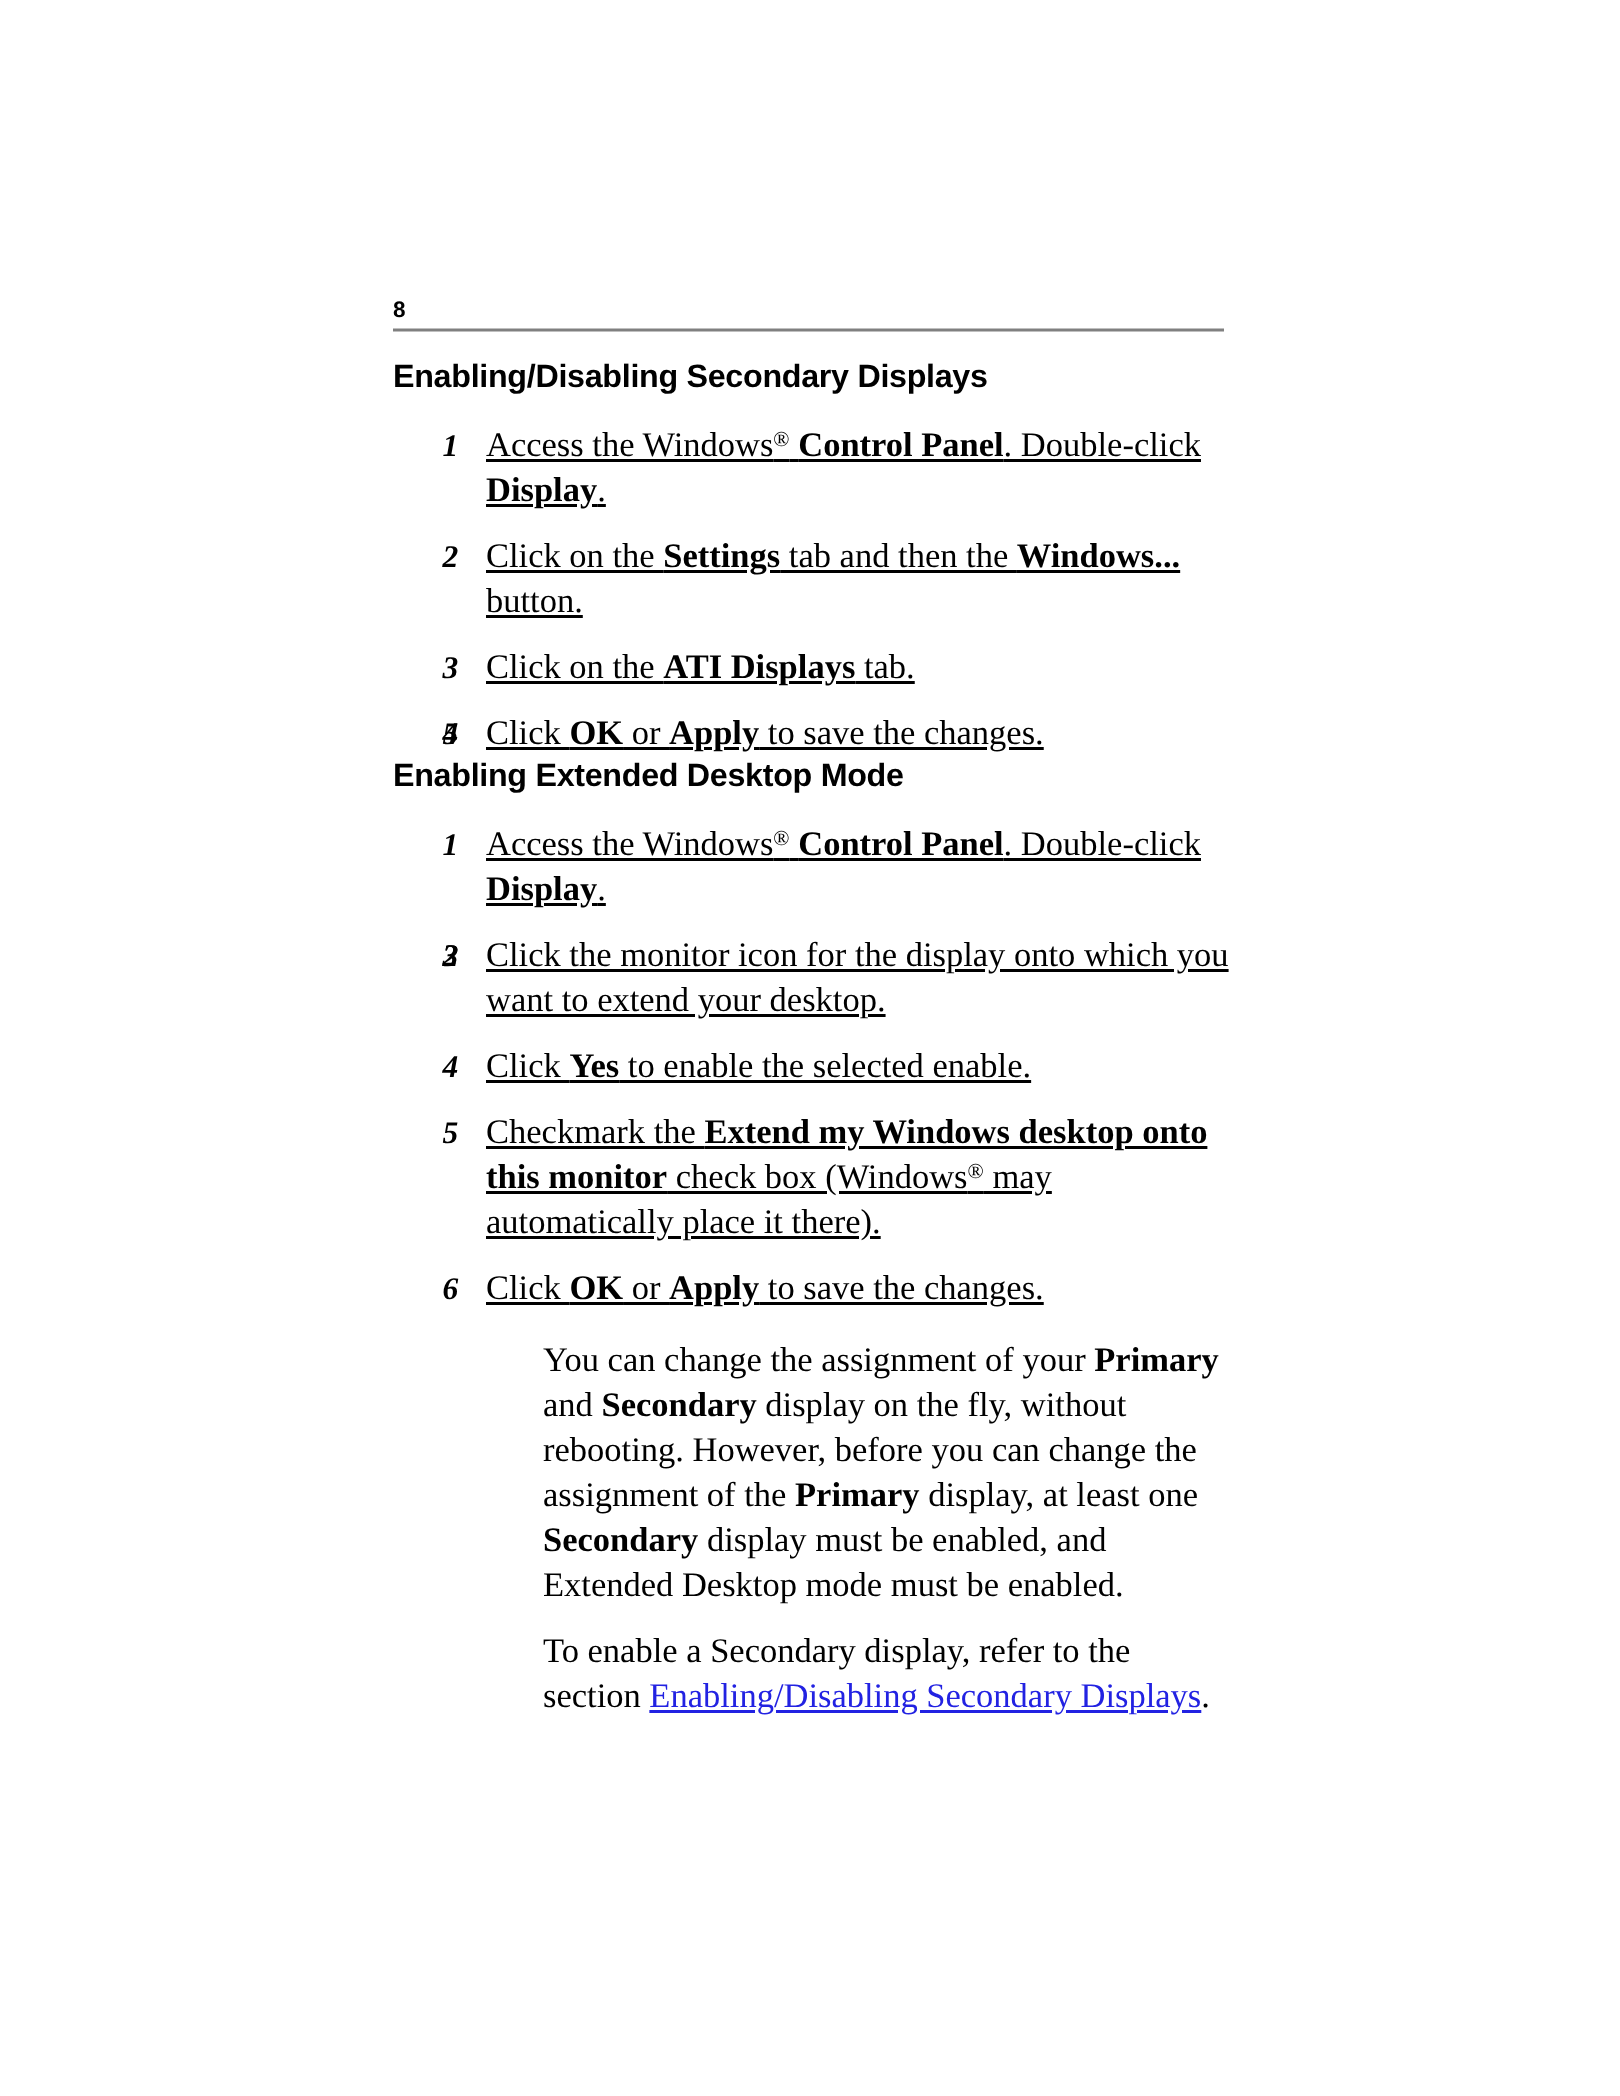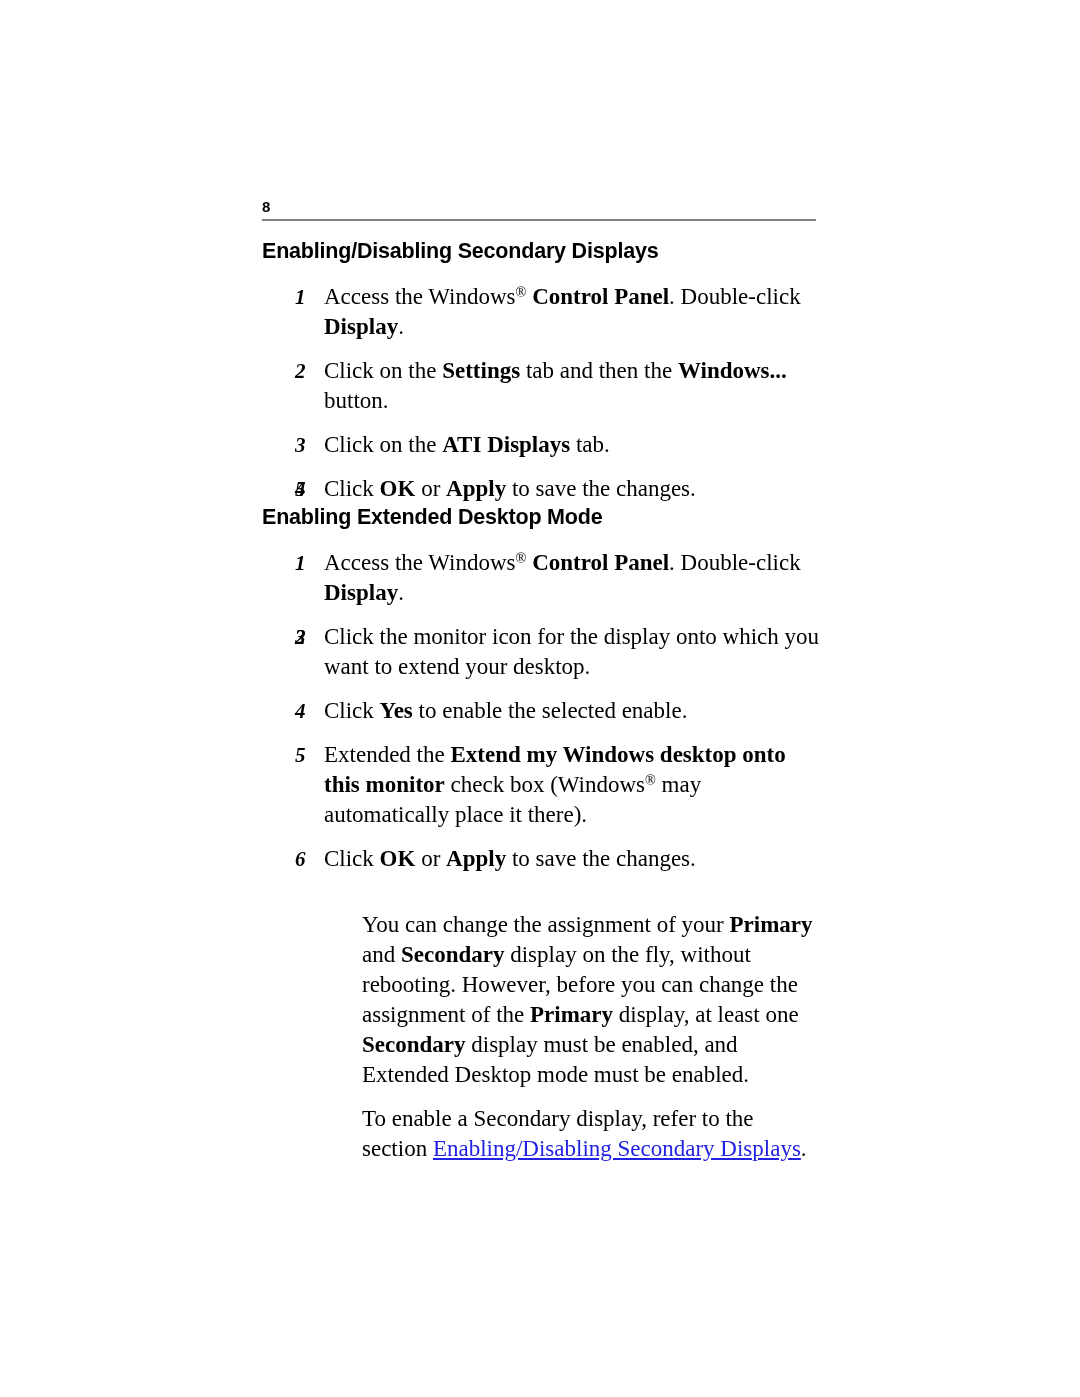--- a/index.html
+++ b/index.html
@@ -87,30 +87,30 @@
   .step-num {
     position: absolute;
     left: 33px;
     top: 0;
     font-family: "Liberation Serif", serif;
     font-weight: bold;
     font-style: italic;
     font-size: 21px;
     line-height: 30px;
   }
-  .step-body { display: block; }
+  .step-body { display: block; text-decoration: underline; }
 
   
   .para {
     margin: 0;
     padding-left: 100px;
     font-size: 23px;
     line-height: 30px;
   }
-  .para.first { margin-top: 36px; }
+  .para.first { margin-top: 18px; }
   .para.next { margin-top: 14px; }
 
   b, strong { font-weight: bold; }
 
   sup.reg {
     font-size: 0.62em;
     vertical-align: 0.48em;
     line-height: 0;
   }
 
@@ -217,21 +217,21 @@
         <span class="step-body">Click the monitor icon for the display onto which you want to extend your desktop.</span>
       </li>
 
       <li>
         <span class="step-num">4</span>
         <span class="step-body"><span>Click </span><b>Yes</b><span> to enable the selected enable.</span></span>
       </li>
 
       <li>
         <span class="step-num">5</span>
-        <span class="step-body"><span>Extended the </span><b>Extend my Windows desktop onto this monitor</b><span> check box (Windows</span><sup class="reg">®</sup><span> may automatically place it there).</span></span>
+        <span class="step-body"><span>Checkmark the </span><b>Extend my Windows desktop onto this monitor</b><span> check box (Windows</span><sup class="reg">®</sup><span> may automatically place it there).</span></span>
       </li>
 
       <li>
         <span class="step-num">6</span>
         <span class="step-body"><span>Click </span><b>OK</b><span> or </span><b>Apply</b><span> to save the changes.</span></span>
       </li>
     </ol>
 
 
     <p class="para first"><span>You can change the assignment of your </span><b>Primary</b><span> and </span><b>Secondary</b><span> display on the fly, without rebooting. However, before you can change the assignment of the </span><b>Primary</b><span> display, at least one </span><b>Secondary</b><span> display must be enabled, and Extended Desktop mode must be enabled.</span></p>

